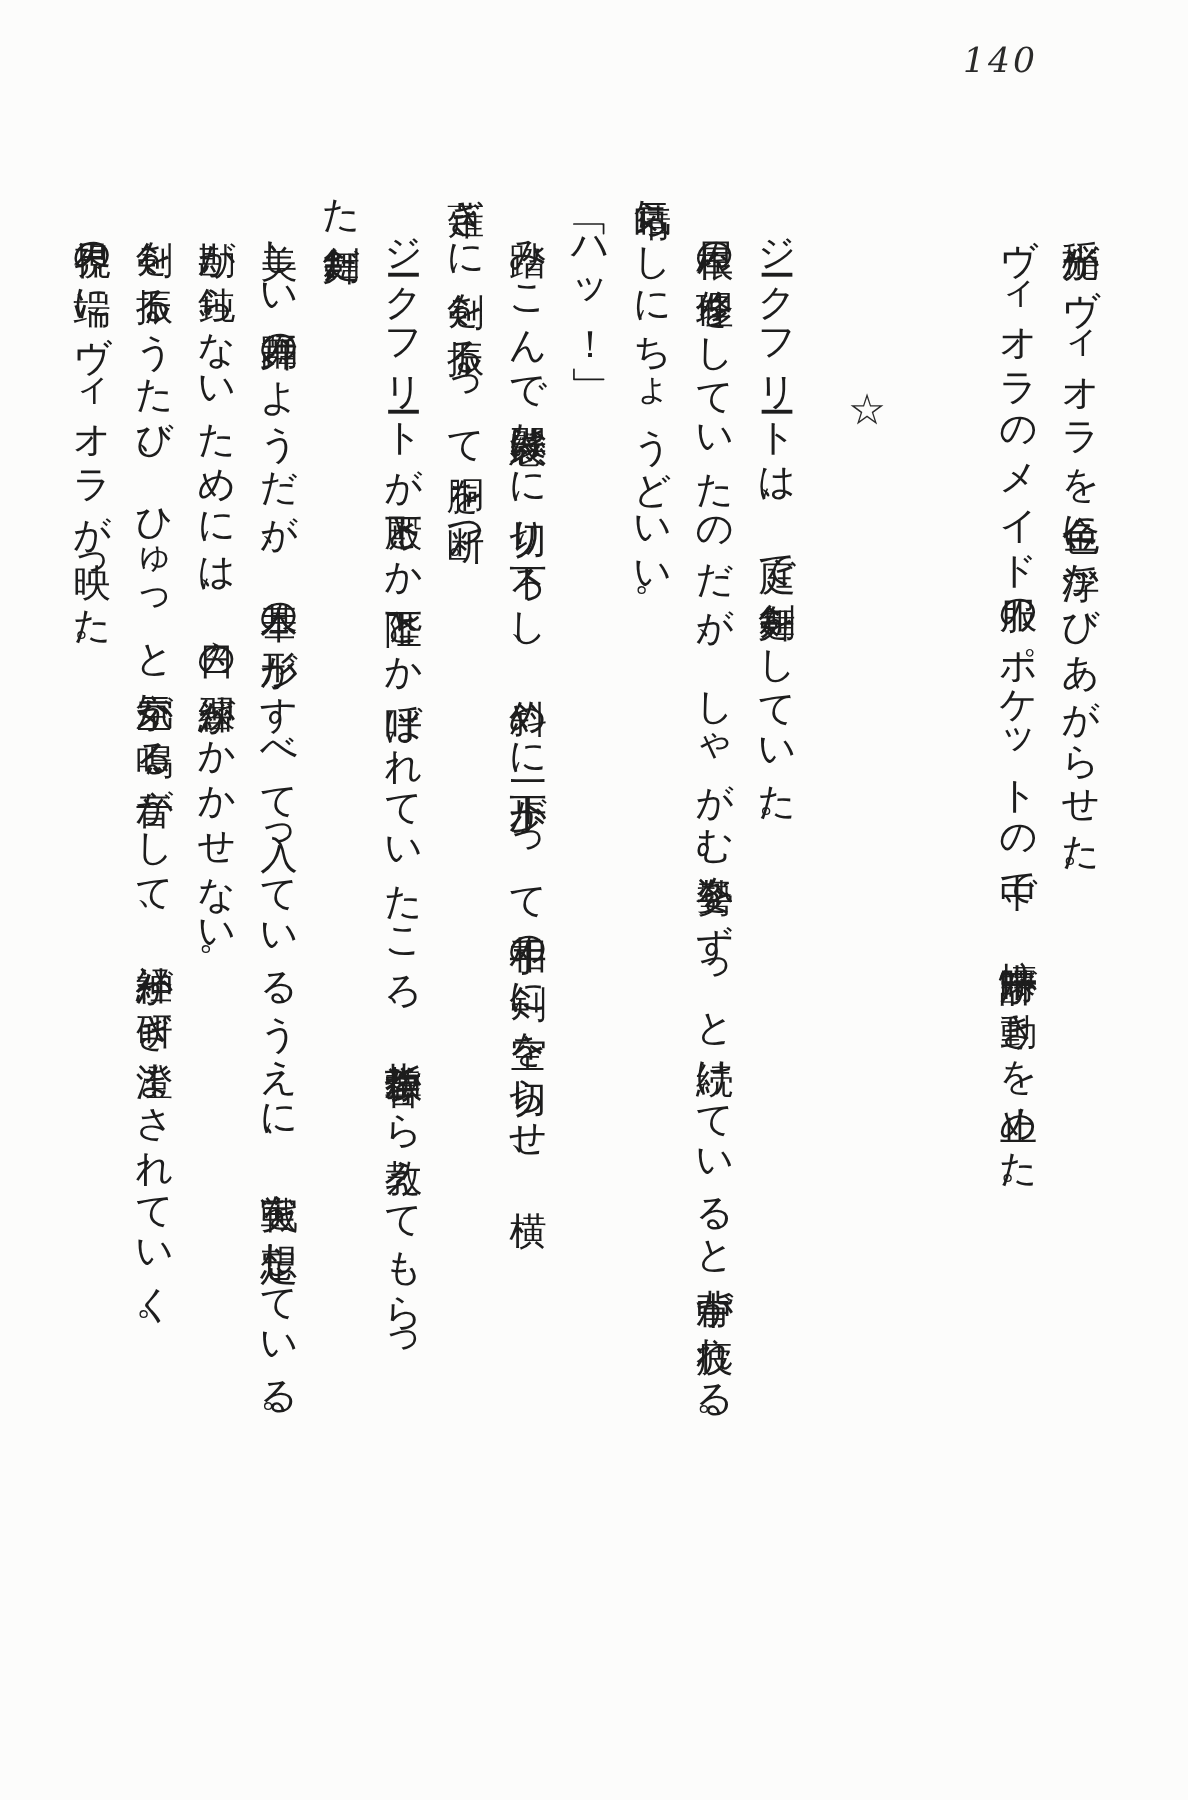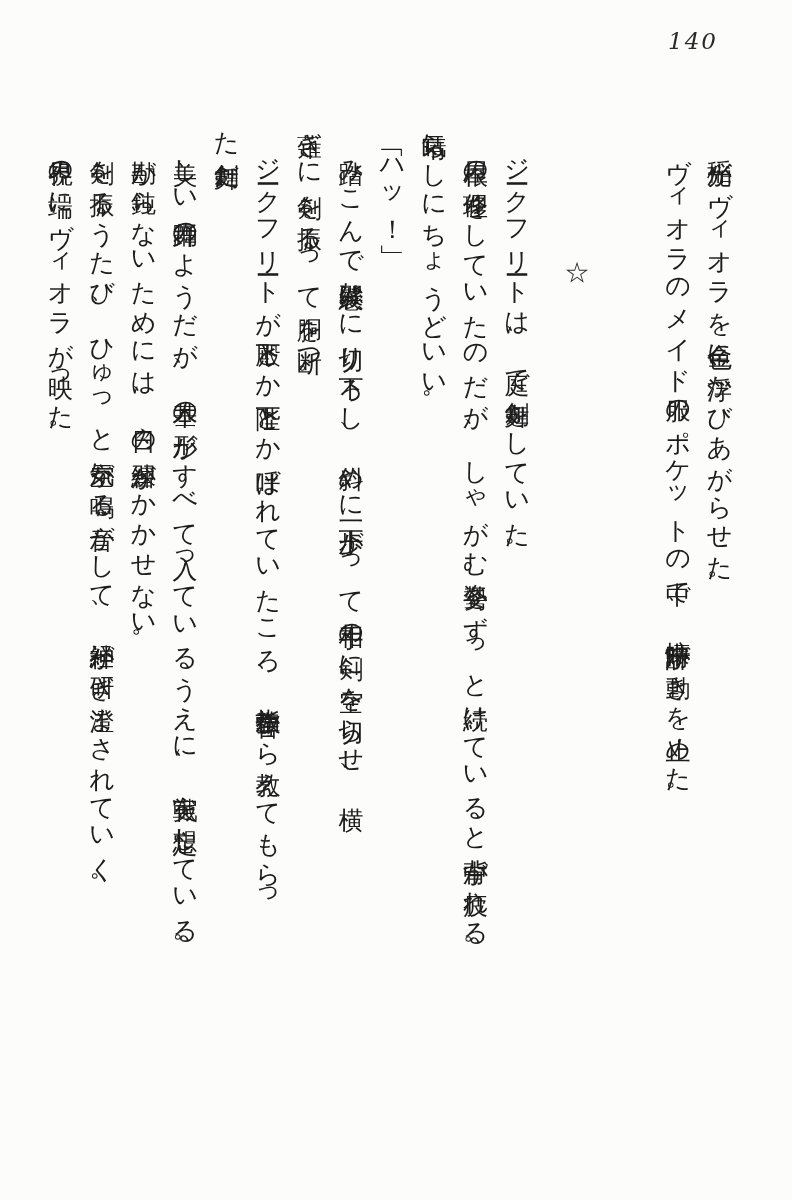--- a/index.html
+++ b/index.html
@@ -12,21 +12,21 @@
     font-family: "Liberation Serif", "DejaVu Serif", serif;
   }
   .page {
     position: relative;
     width: 792px;
     height: 1200px;
     background: #fcfcfb;
   }
   .page-number {
     position: absolute;
-    left: 668px;
+    left: 642px;
     top: 28px;
     font-size: 23px;
     font-style: italic;
     letter-spacing: 2px;
     color: #2a2a2a;
     font-family: "DejaVu Serif", "Liberation Serif", serif;
   }
   .text-body {
     position: absolute;
     top: 114px;

